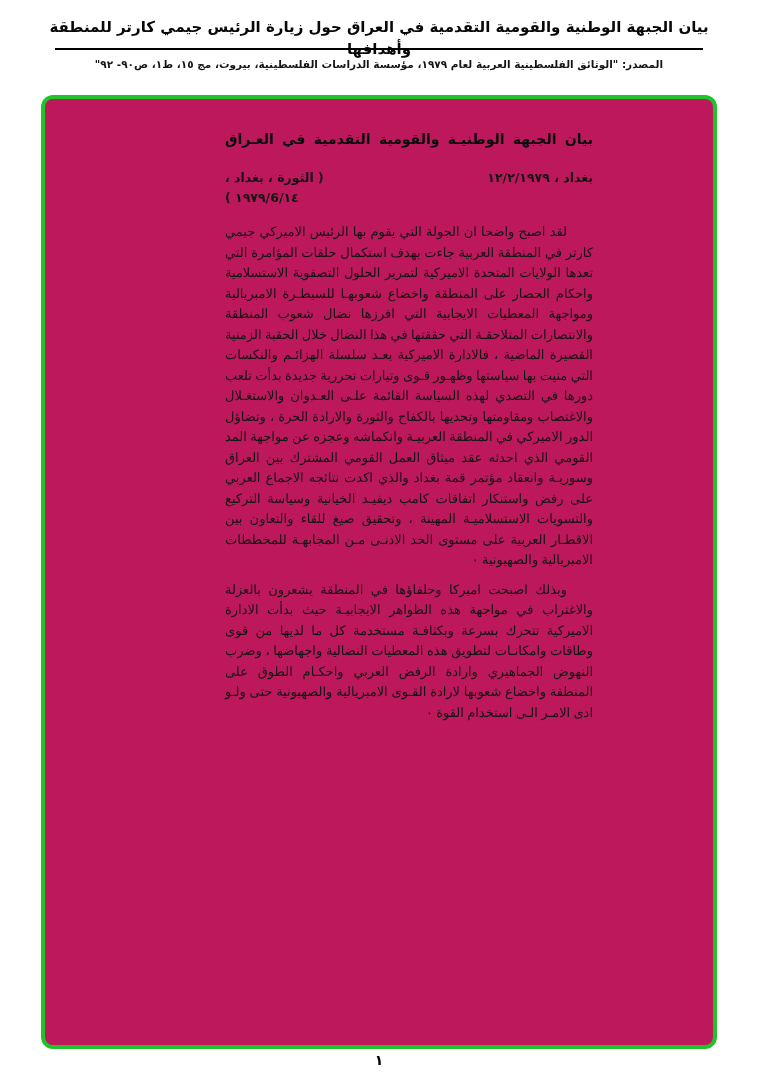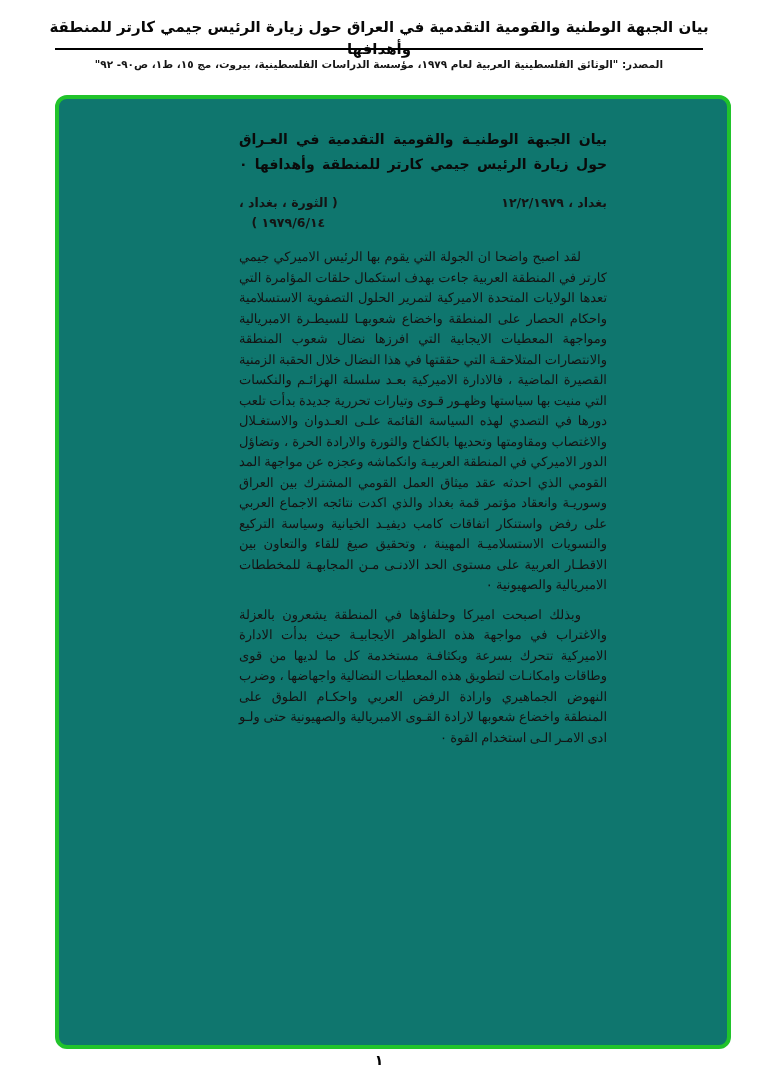--- a/index.html
+++ b/index.html
@@ -31,22 +31,21 @@
     font-weight: bold; font-size: 10.5px; line-height: 16px;
     color: #151515;
     padding: 0 50px;
   }
 
   .green-box {
     position: absolute; top: 95px; left: 41px;
     width: 676px; height: 954px;
     border: 4px solid #21c32b;
     border-radius: 12px;
-    background: #0f766e;
-    margin-left: 14px;
+    background: #be185d;
   }
   .text-col {
     position: absolute; top: 28px; right: 120px;
     width: 368px;
     direction: rtl;
     text-align: justify;
     font-size: 13px; line-height: 20.5px;
     color: #141414;
   }
   .doc-title-line {
@@ -54,21 +53,21 @@
     text-align: justify; text-align-last: justify;
     color: #0a0a0a;
   }
   .dateline {
     display: flex; justify-content: space-between; align-items: flex-start;
     margin-top: 16px; margin-bottom: 14px;
     font-size: 12.5px; line-height: 20px;
     font-weight: bold;
   }
   .dateline .place-date { white-space: nowrap; }
-  .dateline .source-ref { text-align: center; white-space: nowrap; }
+  .dateline .source-ref { text-align: left; white-space: nowrap; }
   .body-par {
     margin: 0 0 9px 0;
     text-indent: 26px;
     font-family: Liberation Serif, serif;
   }
   .bold-run { font-weight: bold; }
 
   .page-number {
     position: absolute; top: 1052px; left: 0; width: 100%;
     text-align: center; font-weight: bold; font-size: 14px;
@@ -83,21 +82,20 @@
   <div class="top-header">بيان الجبهة الوطنية والقومية التقدمية في العراق حول زيارة الرئيس جيمي كارتر للمنطقة وأهدافها</div>
 
   <div class="header-rule"></div>
 
   <div class="source-line">المصدر: "الوثائق الفلسطينية العربية لعام ١٩٧٩، مؤسسة الدراسات الفلسطينية، بيروت، مج ١٥، ط١، ص٩٠- ٩٢"</div>
 
   <div class="green-box">
     <div class="text-col">
 
       <div class="doc-title-line">بيان الجبهة الوطنيـة والقومية التقدمية في العـراق</div>
-      <div class="doc-title-line">حول زيارة الرئيس جيمي كارتر للمنطقة وأهدافها ۰</div>
 
       <div class="dateline">
         <span class="place-date">بغداد ، ١٢/٢/١٩٧٩</span>
         <span class="source-ref">
           <span>( الثورة ، بغداد ،</span><br>
           <span>١٤/6/١٩٧٩ )</span>
         </span>
       </div>
 
       <p class="body-par">لقد اصبح واضحا ان الجولة التي يقوم بها الرئيس الاميركي جيمي كارتر في المنطقة العربية جاءت بهدف استكمال حلقات المؤامرة التي تعدها الولايات المتحدة الاميركية لتمرير الحلول التصفوية الاستسلامية واحكام الحصار على المنطقة واخضاع شعوبهـا للسيطـرة الامبريالية ومواجهة المعطيات الايجابية التي افرزها نضال شعوب المنطقة والانتصارات المتلاحقـة التي حققتها في هذا النضال خلال الحقبة الزمنية القصيرة الماضية ، فالادارة الاميركية بعـد سلسلة الهزائـم والنكسات التي منيت بها سياستها وظهـور قـوى وتيارات تحررية جديدة بدأت تلعب دورها في التصدي لهذه السياسة القائمة علـى العـدوان والاستغـلال والاغتصاب ومقاومتها وتحديها بالكفاح والثورة والارادة الحرة ، وتضاؤل الدور الاميركي في المنطقة العربيـة وانكماشه وعجزه عن مواجهة المد القومي الذي احدثه عقد ميثاق العمل القومي المشترك بين العراق وسوريـة وانعقاد مؤتمر قمة بغداد والذي اكدت نتائجه الاجماع العربي على رفض واستنكار اتفاقات كامب ديفيـد الخيانية وسياسة التركيع والتسويات الاستسلاميـة المهينة ، وتحقيق صيغ للقاء والتعاون بين الاقطـار العربية على مستوى الحد الادنـى مـن المجابهـة للمخططات الامبريالية والصهيونية ۰</p>

